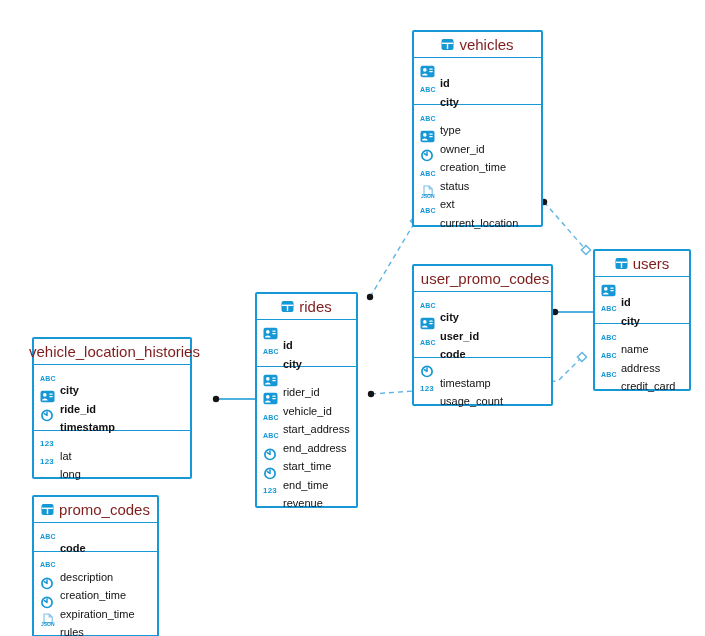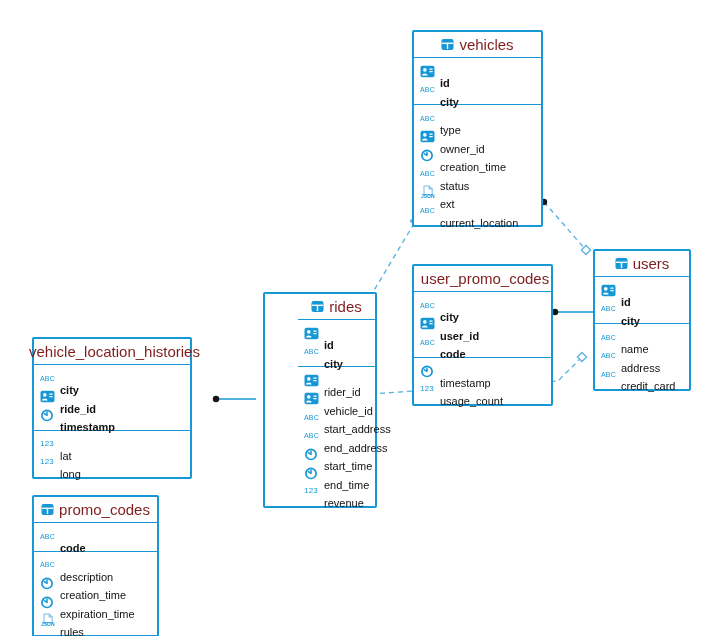--- a/index.html
+++ b/index.html
@@ -16,21 +16,21 @@
     display:flex;align-items:center;justify-content:center;gap:5px;
     height:25px;border-bottom:1.5px solid #1697d6;padding:0 6px;
   }
   .tname{font-size:15px;color:#7f1d1d;white-space:nowrap;}
   .sec{padding:4px 0 5px 0;}
   .sec + .sec{border-top:1.5px solid #1697d6;}
   .row{display:flex;align-items:center;height:18.5px;padding:0 6px;white-space:nowrap;}
   .ic{width:20px;min-width:20px;display:flex;align-items:center;justify-content:flex-start;}
   .fname{font-size:11px;color:#111;margin-top:24px;}
   .pk .fname{font-weight:700;}
-  .txticon{font-weight:400;font-size:7px;color:#1697d6;letter-spacing:0.2px;line-height:1;text-align:right;}
+  .txticon{font-weight:700;font-size:7px;color:#1697d6;letter-spacing:0.2px;line-height:1;text-align:right;}
 </style>
 </head>
 <body>
 
 <div id="canvas">
   <svg id="wires" xmlns="http://www.w3.org/2000/svg" viewBox="0 0 705 636">
       <polyline points="216,399 256,399" fill="none" stroke="#1697d6" stroke-width="1.4"></polyline>
       <circle cx="216" cy="399" r="3.2" fill="#151515"></circle>
       <polyline points="555,312 594,312" fill="none" stroke="#1697d6" stroke-width="1.4"></polyline>
       <circle cx="555" cy="312" r="3.2" fill="#151515"></circle>
@@ -228,21 +228,21 @@
           <span class="fname">address</span>
         </div>
         <div class="row">
           <span class="ic">
             <span class="txticon">ABC</span>
           </span>
           <span class="fname">credit_card</span>
         </div>
       </div>
     </div>
-    <div class="table" style="left: 263px; top: 292px; width: 114px; padding-left: 33px;">
+    <div class="table" style="left: 255px; top: 292px; width: 103px;">
       <div class="thead">
         <span class="ic" style="width:auto;min-width:0;">
           <svg width="13" height="13" viewBox="0 0 13 13">
       <rect x="0.5" y="1" width="12" height="11" rx="2" fill="#1697d6"></rect>
       <line x1="1" y1="5.3" x2="12" y2="5.3" stroke="#fff" stroke-width="1.4"></line>
       <line x1="6.5" y1="5.3" x2="6.5" y2="11" stroke="#fff" stroke-width="1.4"></line>
           </svg>
         </span>
         <span class="tname">rides</span>
       </div>

